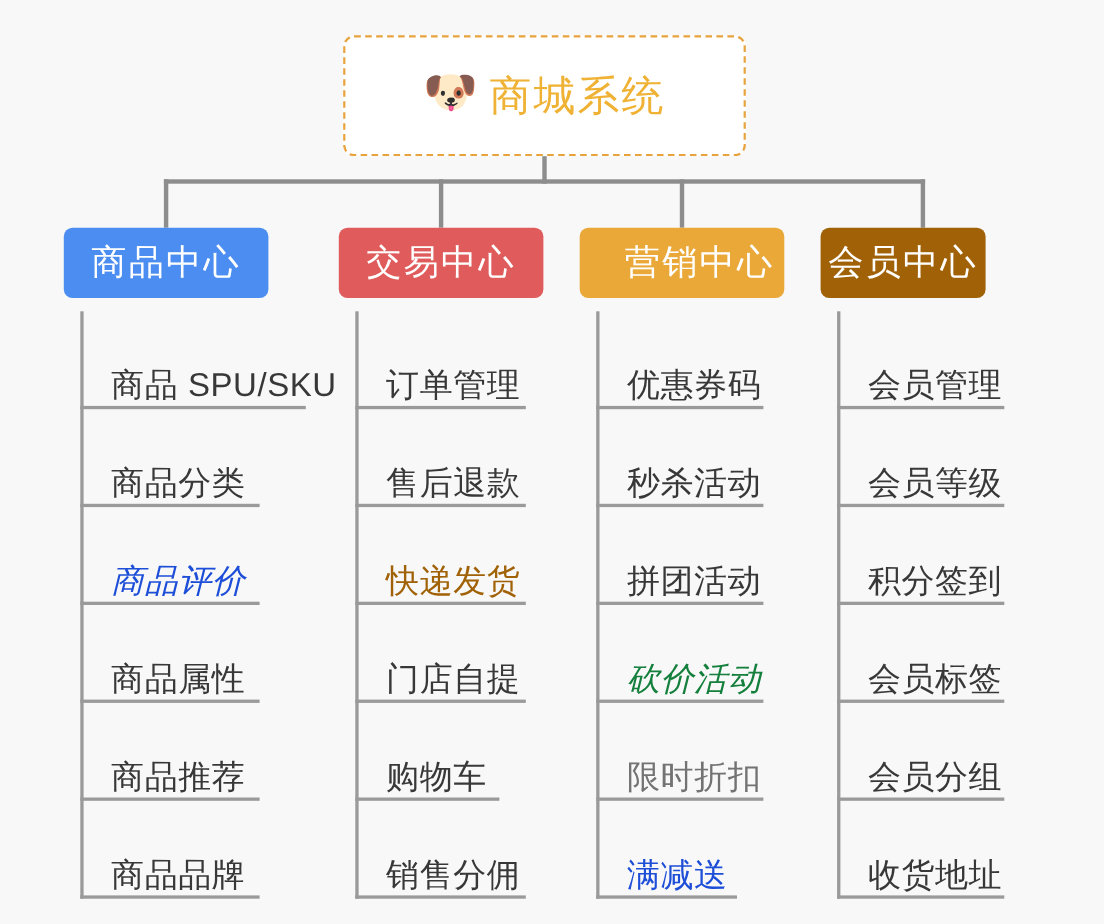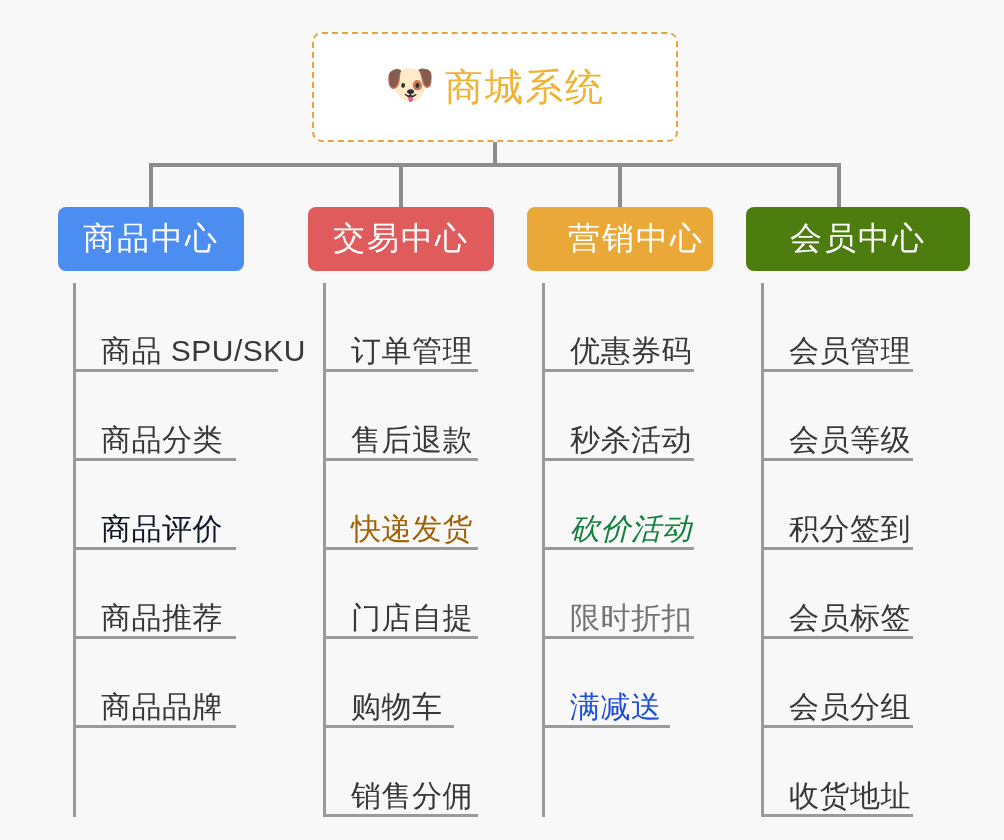--- a/index.html
+++ b/index.html
@@ -137,21 +137,25 @@
         <div class="leaf-spine" style="height: 534px; background: rgb(154, 154, 154);"></div>
         <div class="leaf-item">
           <span class="leaf-text" style="color: rgb(56, 56, 56);">商品 SPU/SKU</span>
           <div class="leaf-rule" style="width: 205px; background: rgb(154, 154, 154);"></div>
         </div>
         <div class="leaf-item">
           <span class="leaf-text" style="color: rgb(56, 56, 56);">商品分类</span>
           <div class="leaf-rule" style="width: 163px; background: rgb(154, 154, 154);"></div>
         </div>
         <div class="leaf-item">
-          <span class="leaf-text" style="color: #0f172a;">商品评价</span>
+          <span class="leaf-text" style="color: #1d4ed8; font-style: italic;">商品评价</span>
+          <div class="leaf-rule" style="width: 163px; background: rgb(154, 154, 154);"></div>
+        </div>
+        <div class="leaf-item">
+          <span class="leaf-text" style="color: rgb(56, 56, 56);">商品属性</span>
           <div class="leaf-rule" style="width: 163px; background: rgb(154, 154, 154);"></div>
         </div>
         <div class="leaf-item">
           <span class="leaf-text" style="color: rgb(56, 56, 56);">商品推荐</span>
           <div class="leaf-rule" style="width: 163px; background: rgb(154, 154, 154);"></div>
         </div>
         <div class="leaf-item">
           <span class="leaf-text" style="color: rgb(56, 56, 56);">商品品牌</span>
           <div class="leaf-rule" style="width: 163px; background: rgb(154, 154, 154);"></div>
         </div>
@@ -193,33 +197,37 @@
         <div class="leaf-spine" style="height: 534px; background: rgb(154, 154, 154);"></div>
         <div class="leaf-item">
           <span class="leaf-text" style="color: rgb(56, 56, 56);">优惠券码</span>
           <div class="leaf-rule" style="width: 152px; background: rgb(154, 154, 154);"></div>
         </div>
         <div class="leaf-item">
           <span class="leaf-text" style="color: rgb(56, 56, 56);">秒杀活动</span>
           <div class="leaf-rule" style="width: 152px; background: rgb(154, 154, 154);"></div>
         </div>
         <div class="leaf-item">
+          <span class="leaf-text" style="color: rgb(56, 56, 56);">拼团活动</span>
+          <div class="leaf-rule" style="width: 152px; background: rgb(154, 154, 154);"></div>
+        </div>
+        <div class="leaf-item">
           <span class="leaf-text" style="color: #15803d; font-style: italic;">砍价活动</span>
           <div class="leaf-rule" style="width: 152px; background: rgb(154, 154, 154);"></div>
         </div>
         <div class="leaf-item">
           <span class="leaf-text" style="color: #737373;">限时折扣</span>
           <div class="leaf-rule" style="width: 152px; background: rgb(154, 154, 154);"></div>
         </div>
         <div class="leaf-item">
           <span class="leaf-text" style="color: #1d4ed8;">满减送</span>
           <div class="leaf-rule" style="width: 128px; background: rgb(154, 154, 154);"></div>
         </div>
       </div>
-      <div class="branch" style="left: 746px; top: 207px; width: 224px; background: #4d7c0f;">
+      <div class="branch" style="left: 746px; top: 207px; width: 150px; background: #a16207;">
         <span class="branch-label">会员中心</span>
       </div>
       <div class="leaf-col" style="left: 761px;">
         <div class="leaf-spine" style="height: 534px; background: rgb(154, 154, 154);"></div>
         <div class="leaf-item">
           <span class="leaf-text" style="color: rgb(56, 56, 56);">会员管理</span>
           <div class="leaf-rule" style="width: 152px; background: rgb(154, 154, 154);"></div>
         </div>
         <div class="leaf-item">
           <span class="leaf-text" style="color: rgb(56, 56, 56);">会员等级</span>

